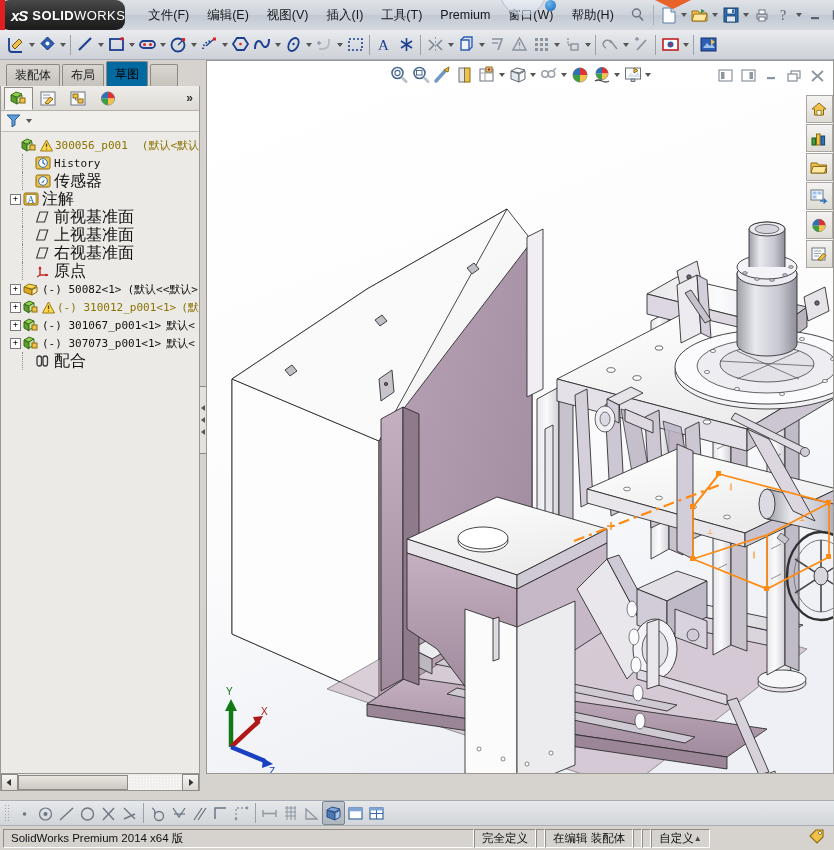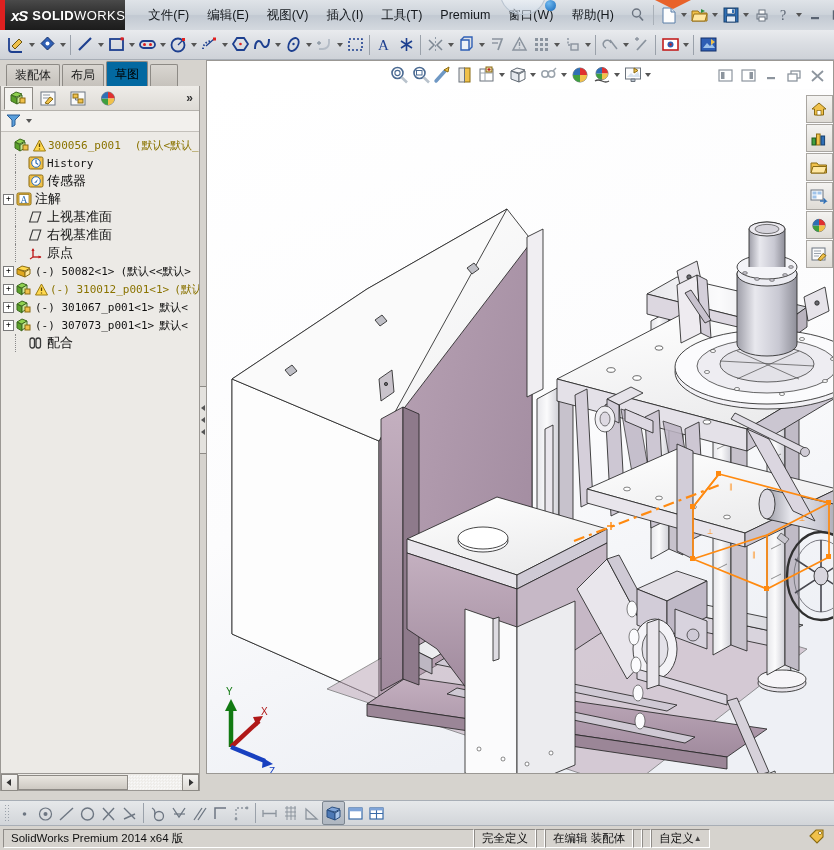--- a/index.html
+++ b/index.html
@@ -15,21 +15,21 @@
   
   .titlebar{
     position:absolute;left:0;top:0;width:834px;height:30px;
     background:linear-gradient(180deg,#dfe3e8 0%,#cdd3da 48%,#c2c9d2 52%,#d4d9df 100%);
     border-bottom:1px solid #9aa2ab;
     display:flex;align-items:center;
   }
   .logo-box{
     width:140px;height:30px;
     background:linear-gradient(180deg,#4a4a4a 0%,#2b2b2b 55%,#1c1c1c 100%);
-    display:flex;align-items:center;position:relative;
+    display:flex;align-items:center;position:relative;border-radius:9px;
   }
   .logo-box:before{
     content:"";position:absolute;left:0;top:0;width:5px;height:30px;background:#e02020;
   }
   .logo-ds{
     color:#fff;font-style:italic;font-weight:bold;font-size:15px;
     margin-left:11px;letter-spacing:-1px;
   }
   .logo-txt{color:#fff;font-weight:bold;font-size:13px;margin-left:5px;letter-spacing:.4px;}
   .logo-txt .thin{font-weight:normal;}
@@ -96,26 +96,26 @@
   .pm-tab{
     width:27px;height:21px;display:flex;align-items:center;justify-content:center;
     border:1px solid transparent;margin-right:1px;
   }
   .pm-tab.sel{background:#f4f3f0;border:1px solid #8d8a85;border-bottom-color:#f4f3f0;}
   .pm-more{margin-left:auto;margin-right:6px;color:#333;font-size:12px;font-weight:bold;}
   .filterrow{
     height:20px;display:flex;align-items:center;padding-left:5px;
     border-bottom:1px solid #c3c0bb;background:#f2f0ed;
   }
-  .tree{padding:4px 0 0 2px;overflow:hidden;height:640px;}
+  .tree{padding:4px 0 0 9px;overflow:hidden;height:640px;}
   .tnode{
     display:flex;align-items:center;height:18px;white-space:nowrap;
     font-family:"DejaVu Sans Mono","Liberation Mono",monospace;font-size:11px;color:#111;
   }
-  .tnode .lbl{font-family:"Liberation Sans","DejaVu Sans",sans-serif;font-size:13px;}
+  .tnode .lbl{font-family:"Liberation Sans","DejaVu Sans",sans-serif;font-size:16px;}
   .tnode .mono{font-family:"DejaVu Sans Mono",monospace;font-size:11px;}
   .plus{
     width:9px;height:9px;border:1px solid #7a7a7a;background:#fff;color:#000;
     font-size:8px;line-height:8px;text-align:center;margin-right:2px;flex:none;
   }
   .noplus{width:11px;flex:none;}
   .indent{width:12px;flex:none;}
   .guide{width:12px;flex:none;border-left:1px dotted #8a8a8a;height:18px;}
   .ticon{width:16px;height:16px;margin-right:3px;flex:none;}
   .warn{width:13px;height:13px;margin-right:2px;flex:none;}
@@ -610,20 +610,30 @@
         <span class="ticon">
           <svg width="16" height="16" viewBox="0 0 16 16">
               <rect x="1" y="2" width="14" height="12" rx="1.5" fill="#f0c14b" stroke="#8a6b12"></rect>
               <rect x="3" y="3.5" width="10" height="9" fill="#fff" stroke="#8a6b12" stroke-width=".7"></rect>
               <text x="4.5" y="11.5" font-size="9.5" font-family="Liberation Serif,serif" fill="#2f6fb5">A</text>
             </svg>
         </span>
         <span class="lbl">注解</span>
       </div>
 
+      <div class="tnode">
+        <span class="indent"></span>
+          <span class="guide"></span>
+        <span class="ticon">
+          <svg width="16" height="16" viewBox="0 0 16 16">
+              <path d="M4 3 h8 l-2.5 10 h-8 z" fill="none" stroke="#3a3a3a" stroke-width="1.1" transform="translate(1,0) skewX(-4)"></path>
+            </svg>
+        </span>
+        <span class="lbl">前视基准面</span>
+      </div>
 
       <div class="tnode">
         <span class="indent"></span>
           <span class="guide"></span>
         <span class="ticon">
           <svg width="16" height="16" viewBox="0 0 16 16">
               <path d="M4 3 h8 l-2.5 10 h-8 z" fill="none" stroke="#3a3a3a" stroke-width="1.1" transform="translate(1,0) skewX(-4)"></path>
             </svg>
         </span>
         <span class="lbl">上视基准面</span>

